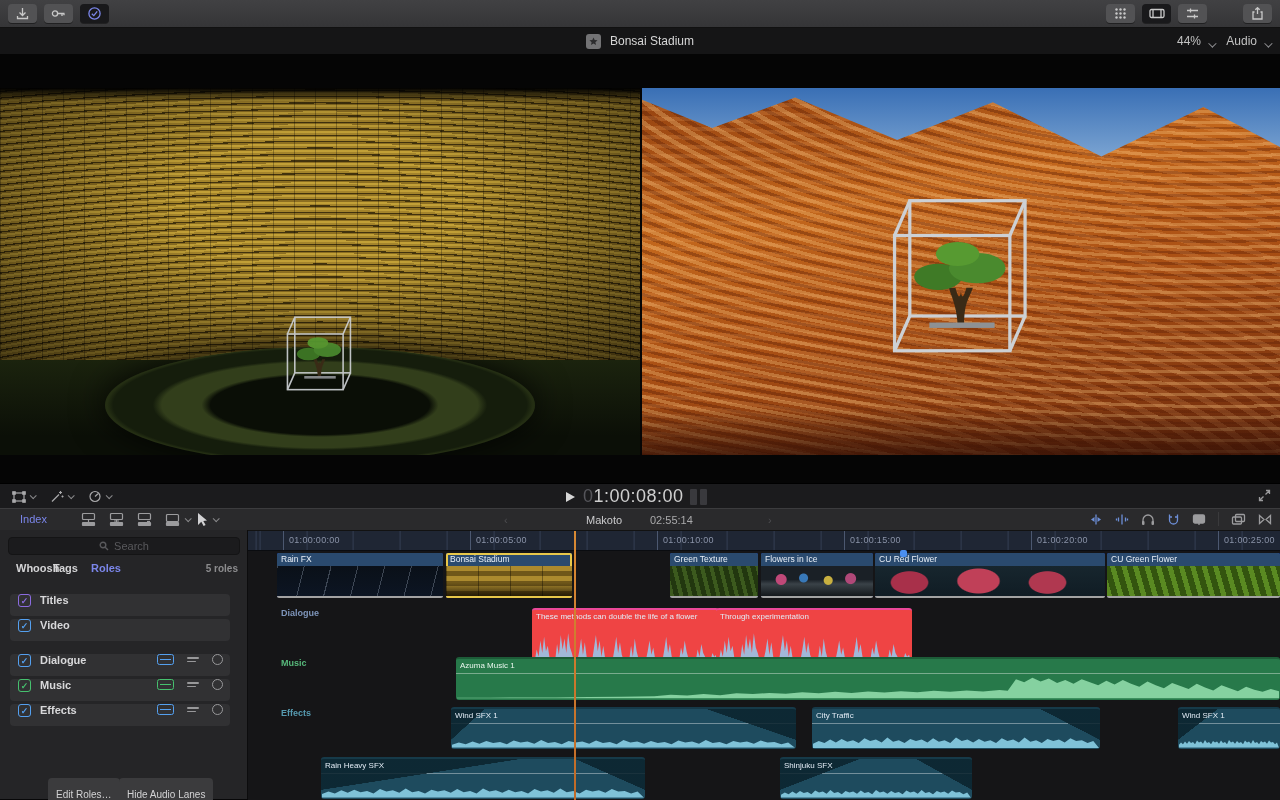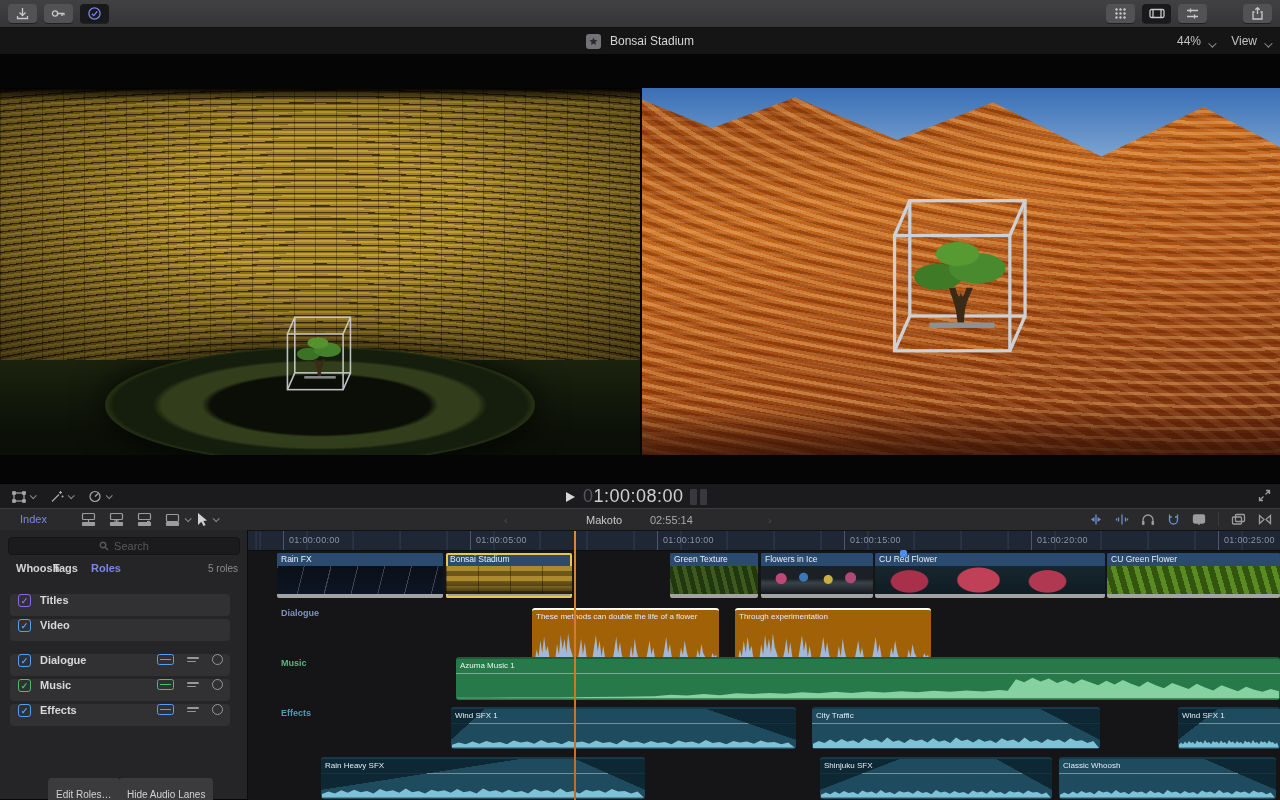--- a/index.html
+++ b/index.html
@@ -89,21 +89,21 @@
   .vdiv{width:1px;height:14px;background:#1a1a1c;border-right:1px solid #3a3a3c}
 
   
   #sidebar{position:absolute;left:0;top:530px;width:248px;height:269px;background:#252527;border-right:1px solid #0c0c0d}
   #search-field{position:absolute;left:8px;top:7px;width:232px;height:18px;background:#1b1b1d;border:1px solid #141415;border-radius:4px;
     display:flex;align-items:center;justify-content:center;gap:5px;color:#59595c;font-size:11px}
   #search-field svg{stroke:#59595c;fill:none;stroke-width:1.4}
   .sb-tabs{position:absolute;left:0;top:30px;width:248px;height:20px;font-size:11px;font-weight:bold}
   .sb-tab{position:absolute;top:2px;color:#d4d4d6}
   #tab-clips{left:16px}#tab-tags{left:53px}#tab-roles{left:91px;color:#7b86ea}
-  #roles-count{position:absolute;right:10px;top:3px;font-size:10px;font-weight:normal;color:#8c8c8e}
+  #roles-count{position:absolute;right:10px;top:3px;font-size:10px;font-weight:bold;color:#8c8c8e}
   .role-row{position:absolute;left:10px;width:220px;height:22px;background:#313133;border-radius:4px;display:flex;align-items:flex-start}
   .cbox{width:13px;height:13px;border-radius:3px;margin-left:8px;display:flex;align-items:center;justify-content:center;font-size:9px;font-weight:bold}
   .cbox::after{content:"✓"}
   .role-label{margin-left:9px;font-size:11px;font-weight:bold;color:#d8d8da}
   .role-icons{position:absolute;right:7px;display:flex;gap:13px;align-items:center}
   .lane-ic{width:17px;height:11px;border-radius:2.5px;border:1.5px solid;position:relative}
   .lane-ic::after{content:"";position:absolute;left:2px;right:2px;top:4px;border-top:1.5px solid}
   .lines-ic{width:12px;display:flex;flex-direction:column;gap:2px}
   .lines-ic i{display:block;height:1.5px;background:#98989a;border-radius:1px}
   .lines-ic i:nth-child(2){width:9px}
@@ -118,21 +118,21 @@
   #ruler{position:absolute;left:0;top:0;width:1032px;height:20px;background-color:#1f2634;border-bottom:1px solid #0a0c10;
     background-image:repeating-linear-gradient(90deg,#4c5870 0 1px,rgba(0,0,0,0) 1px 187px),
                      repeating-linear-gradient(90deg,#333d52 0 1px,rgba(0,0,0,0) 1px 46.75px);
     background-position:35px 0,11.6px 0}
   .ruler-label{position:absolute;top:4px;font-size:9px;color:#8a93a8;letter-spacing:.3px}
   .lane-label{position:absolute;font-size:9px;font-weight:bold}
   #lbl-dialogue{left:33px;top:77px;color:#7e95ba}
   #lbl-music{left:33px;top:127px;color:#57b87b}
   #lbl-effects{left:33px;top:177px;color:#569ab0}
 
-  .vclip{position:absolute;top:22px;height:45px;border-radius:2px;overflow:hidden;background:#1d4ed8;border-bottom:4px solid #a3a3a3}
+  .vclip{position:absolute;top:22px;height:45px;border-radius:2px;overflow:hidden;background:#1d4ed8;border-bottom:2px solid #a3a3a3}
   .vclip-name{height:13px;background:#2a4a6e;color:#e9f0f8;font-size:8.5px;line-height:13px;padding:0 4px;white-space:nowrap;overflow:hidden}
   .thumb{position:absolute;left:0;right:0;top:13px;bottom:0}
   .vclip.selected{outline:2px solid #e8c84a;outline-offset:-2px}
   .th-rainfx{background:
     repeating-linear-gradient(104deg, rgba(190,205,225,.28) 0 1px, rgba(0,0,0,0) 1px 26px),
     linear-gradient(#0a1018,#0c1523)}
   .th-stadium{background:
     repeating-linear-gradient(90deg, rgba(0,0,0,.35) 0 1px, rgba(0,0,0,0) 1px 32px),
     linear-gradient(rgba(0,0,0,0) 55%, rgba(20,14,2,.8)),
     repeating-linear-gradient(180deg,#ab8a2e 0 5px,#6f5719 5px 10px)}
@@ -152,21 +152,21 @@
     radial-gradient(ellipse 30px 18px at 75% 55%,#b03850 0 60%,rgba(0,0,0,0) 65%),
     linear-gradient(#17262e,#101c24)}
   .th-greenflower{background:
     repeating-linear-gradient(74deg,#5a8a22 0 5px,#33540f 5px 11px),#46701a}
   #marker-dot{position:absolute;left:652px;top:19px;width:7px;height:7px;border-radius:2px;background:#4a8ff0}
 
   .aclip{position:absolute;border-radius:3px;overflow:hidden}
   .aclip-name{position:relative;z-index:2;font-size:8px;color:#e2ebf5;padding:2px 4px 0;white-space:nowrap;overflow:hidden}
   .aclip .hline{position:absolute;left:0;right:0;top:35%;border-top:1px solid rgba(255,255,255,.38);z-index:1}
   .wf{position:absolute;left:1px;right:1px;bottom:1px;width:calc(100% - 2px)}
-  .dlg{top:77px;height:55px;background:#a16207;border-top:2px solid #ffffff}
+  .dlg{top:77px;height:55px;background:#ef4444;border-top:2px solid #ec4899}
   .dlg .wf{height:68%;fill:#a2b8d8}
   .mus{top:126px;height:43px;background:#27794a;border-top:2px solid #1d5c38}
   .mus .aclip-name{color:#eaf7ee}
   .mus .wf{height:72%;fill:#85d1a0}
   .sfx{background:#1e4b5e;border-top:2px solid #163a49}
   .sfx .wf{height:52%;fill:#7fc2d8}
   .row-fx{top:176px;height:42px}
   .row-fx2{top:226px;height:42px}
   .fadeL,.fadeR{position:absolute;top:0;height:78%;z-index:1}
   .fadeL{left:0;background:linear-gradient(to bottom right,rgba(10,34,44,.85) 49.6%,rgba(0,0,0,0) 50%)}
@@ -280,21 +280,21 @@
     <svg width="9" height="9" viewBox="0 0 10 10">
         <path d="M5,0.5 L6.3,3.4 L9.5,3.7 L7.1,5.8 L7.8,9 L5,7.3 L2.2,9 L2.9,5.8 L0.5,3.7 L3.7,3.4 Z" fill="#2c2c2e"></path>
       </svg>
   </span>
   <span id="title-text">Bonsai Stadium</span>
   <span class="tb-right" id="zoom-menu">
     <span>44%</span>
       <span class="chev"></span>
   </span>
   <span class="tb-right" id="view-menu">
-    <span>View</span>
+    <span>Audio</span>
       <span class="chev"></span>
   </span>
 </div>
 
 <div id="viewer">
   <div class="vframe" id="frame-left">
     <div class="tower-wall"></div>
     <div class="tower-floor"></div>
     <div class="pool"></div>
     <svg class="cube-small" viewBox="0 0 160 160">
@@ -554,21 +554,21 @@
   <span class="lane-label" id="lbl-dialogue">Dialogue</span>
   <span class="lane-label" id="lbl-music">Music</span>
   <span class="lane-label" id="lbl-effects">Effects</span>
 
   <div class="aclip dlg" style="left:284px;width:187px">
     <div class="aclip-name">These methods can double the life of a flower</div>
     <svg class="wf" viewBox="0 0 200 40" preserveAspectRatio="none">
         <use href="#wf-speech"></use>
       </svg>
   </div>
-  <div class="aclip dlg" style="left:487px;width:196px">
+  <div class="aclip dlg" style="left:468px;width:196px">
     <div class="aclip-name">Through experimentation</div>
     <svg class="wf" viewBox="0 0 200 40" preserveAspectRatio="none">
         <use href="#wf-speech"></use>
       </svg>
   </div>
 
   <div class="aclip mus" style="left:208px;width:824px">
     <div class="aclip-name">Azuma Music 1</div>
     <div class="hline"></div>
     <svg class="wf" viewBox="0 0 200 40" preserveAspectRatio="none">
@@ -604,32 +604,24 @@
 
   <div class="aclip sfx row-fx2" style="left:73px;width:324px">
     <div class="aclip-name">Rain Heavy SFX</div>
     <div class="hline"></div>
     <div class="fadeL" style="width:200px"></div>
     <div class="fadeR" style="width:70px"></div>
     <svg class="wf" style="height:62%" viewBox="0 0 200 40" preserveAspectRatio="none">
         <use href="#wf-noise"></use>
       </svg>
   </div>
-  <div class="aclip sfx row-fx2" style="left:572px;width:232px">
+  <div class="aclip sfx row-fx2" style="left:532px;width:192px">
     <div class="aclip-name">Shinjuku SFX</div>
     <div class="hline"></div>
     <div class="fadeL" style="width:80px"></div>
     <div class="fadeR" style="width:56px"></div>
     <svg class="wf" viewBox="0 0 200 40" preserveAspectRatio="none">
         <use href="#wf-noise"></use>
       </svg>
   </div>
-  <div class="aclip sfx row-fx2" style="left:811px;width:217px">
-    <div class="aclip-name">Classic Whoosh</div>
-    <div class="hline"></div>
-    <div class="fadeR" style="width:72px"></div>
-    <svg class="wf" viewBox="0 0 200 40" preserveAspectRatio="none">
-        <use href="#wf-noise"></use>
-      </svg>
-  </div>
 
   <div id="playhead"></div>
 </div>
 
 </body></html>

